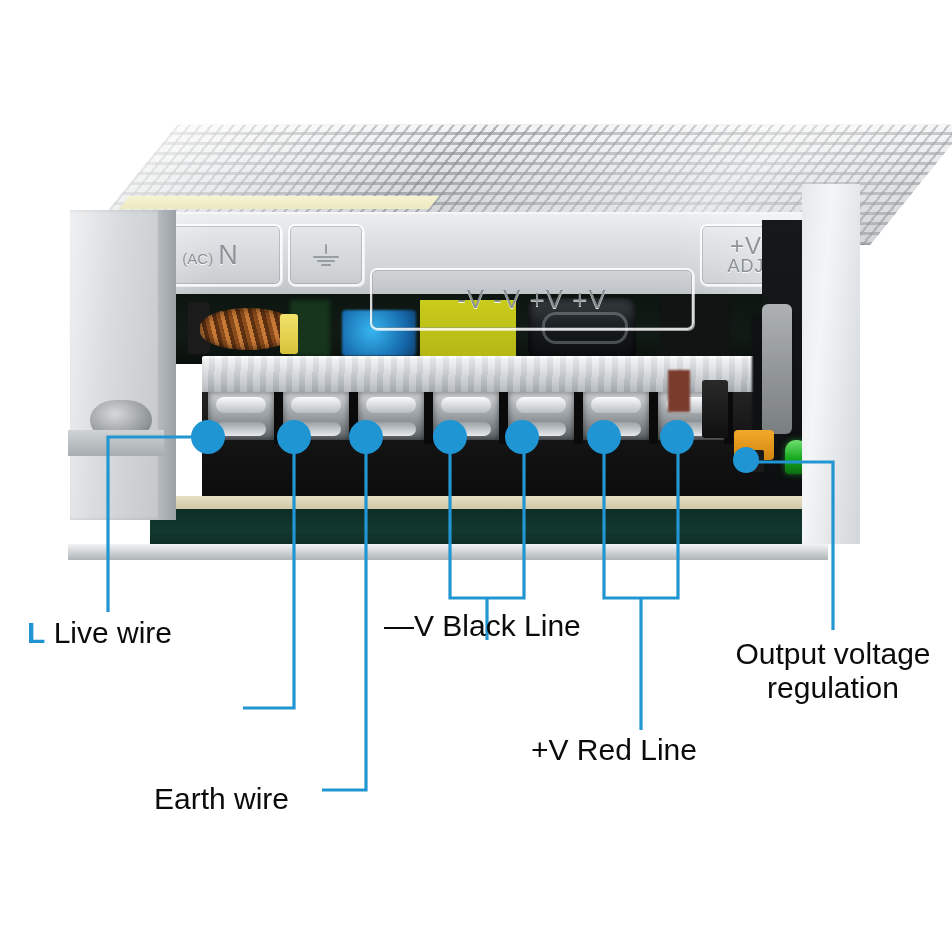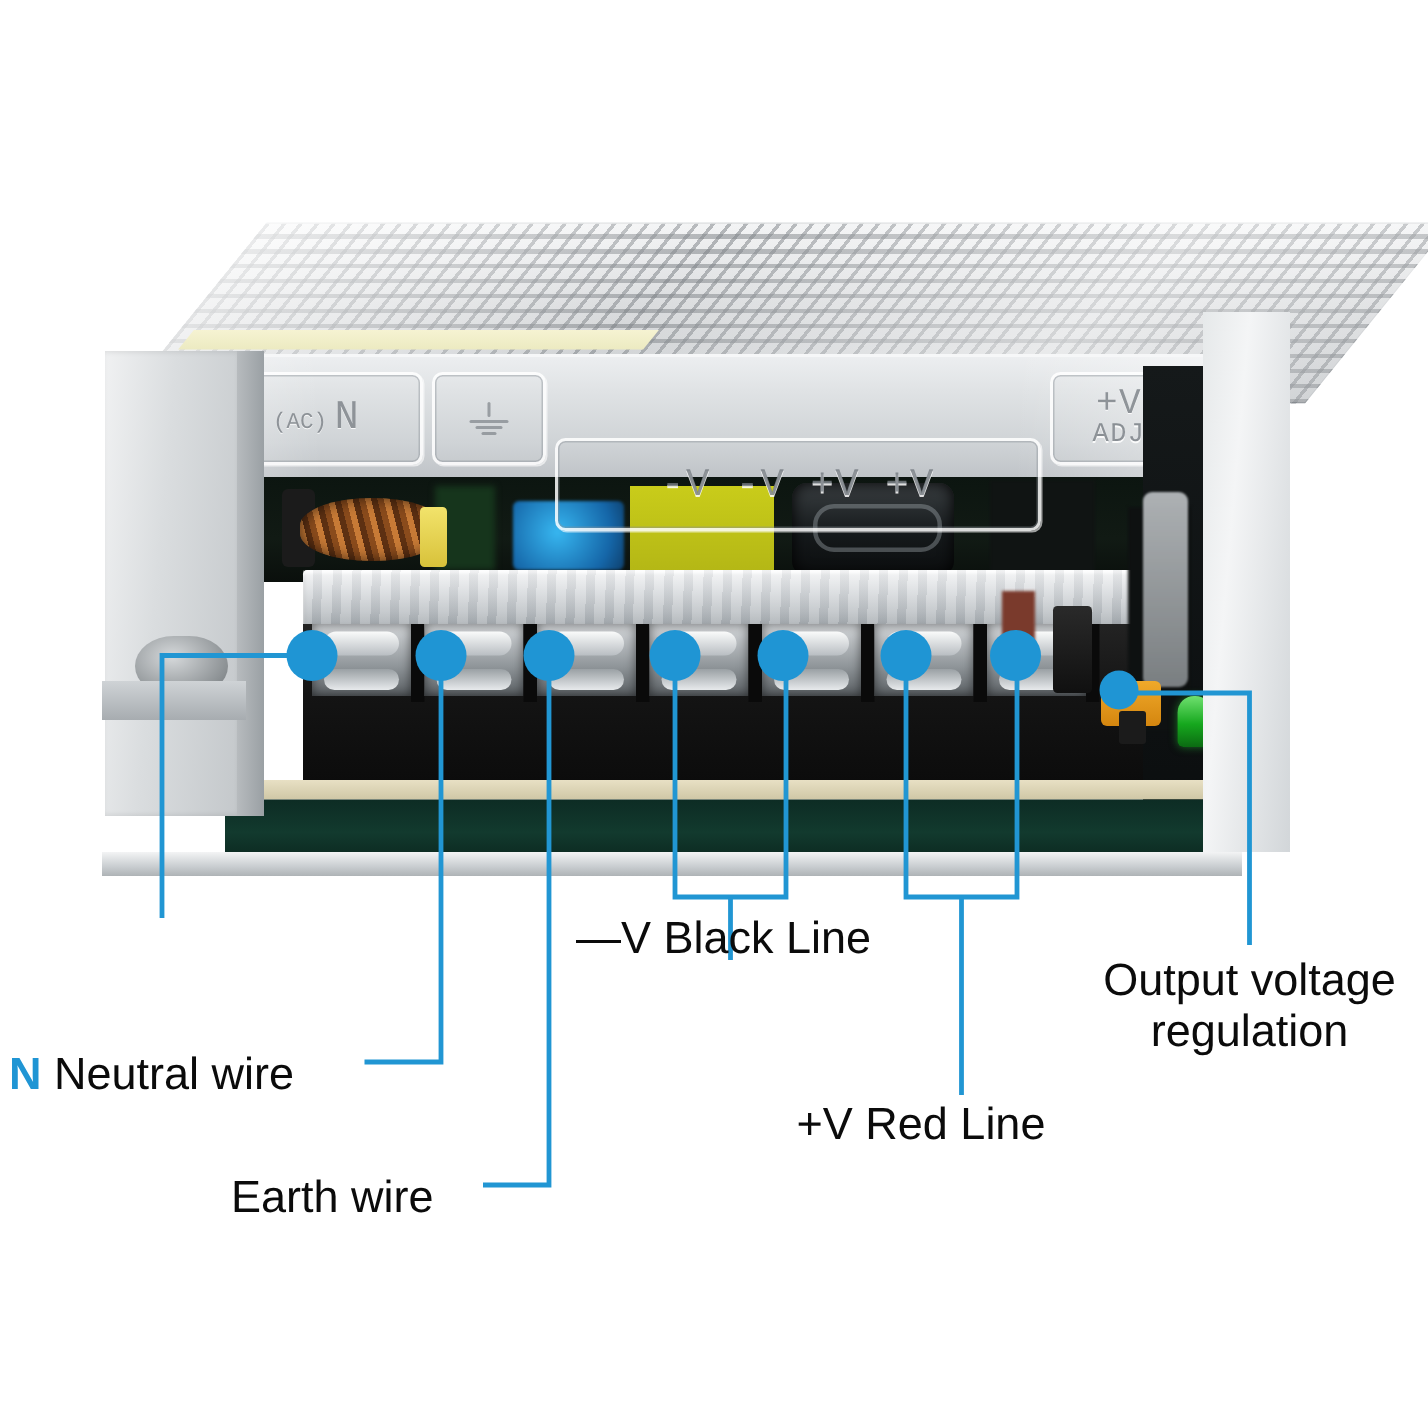--- a/index.html
+++ b/index.html
@@ -1,20 +1,20 @@
 <!DOCTYPE html>
 <html><head>
 <meta charset="utf-8">
 <style>
   html,body{margin:0;padding:0;background:#ffffff;}
   body{width:952px;height:952px;overflow:hidden;font-family:"Liberation Sans",sans-serif;}
   #stage{position:relative;width:952px;height:952px;background:#fff;}
 
   
-  .psu{position:absolute;left:62px;top:148px;width:795px;height:425px;font-family:Liberation Mono, monospace;}
+  .psu{position:absolute;left:62px;top:124px;width:795px;height:425px;}
 
   
   .top-plate{
     position:absolute;left:18px;top:0;width:790px;height:120px;
     background:
       repeating-linear-gradient(90deg, rgba(120,125,130,.55) 0 3px, rgba(255,255,255,0) 3px 11px),
       repeating-linear-gradient(0deg, rgba(110,115,120,.5) 0 3px, rgba(255,255,255,0) 3px 10px),
       linear-gradient(180deg,#f2f3f4 0%,#d8dadc 45%,#c5c8cb 100%);
     transform:skewX(-39deg);
     transform-origin:bottom left;
@@ -263,25 +263,25 @@
 
     <div class="dot" style="left:191px;top:420px"></div>
     <div class="dot" style="left:277px;top:420px"></div>
     <div class="dot" style="left:349px;top:420px"></div>
     <div class="dot" style="left:433px;top:420px"></div>
     <div class="dot" style="left:505px;top:420px"></div>
     <div class="dot" style="left:587px;top:420px"></div>
     <div class="dot" style="left:660px;top:420px"></div>
     <div class="dot small" style="left:733px;top:447px"></div>
 
-
-    <div class="lbl" style="left:6px;top:700px">
-      <span class="key">N</span>
-      <span>Neutral wire</span>
-    </div>
+    <div class="lbl" style="left:27px;top:616px">
+      <span class="key">L</span>
+      <span>Live wire</span>
+    </div>
+
 
     <div class="lbl" style="left:154px;top:782px">Earth wire</div>
 
     <div class="lbl" style="left:384px;top:609px">—V Black Line</div>
 
     <div class="lbl" style="left:531px;top:733px">+V Red Line</div>
 
     <div class="lbl two" style="left:718px;top:637px">Output voltage regulation</div>
   </div>
 </div>

